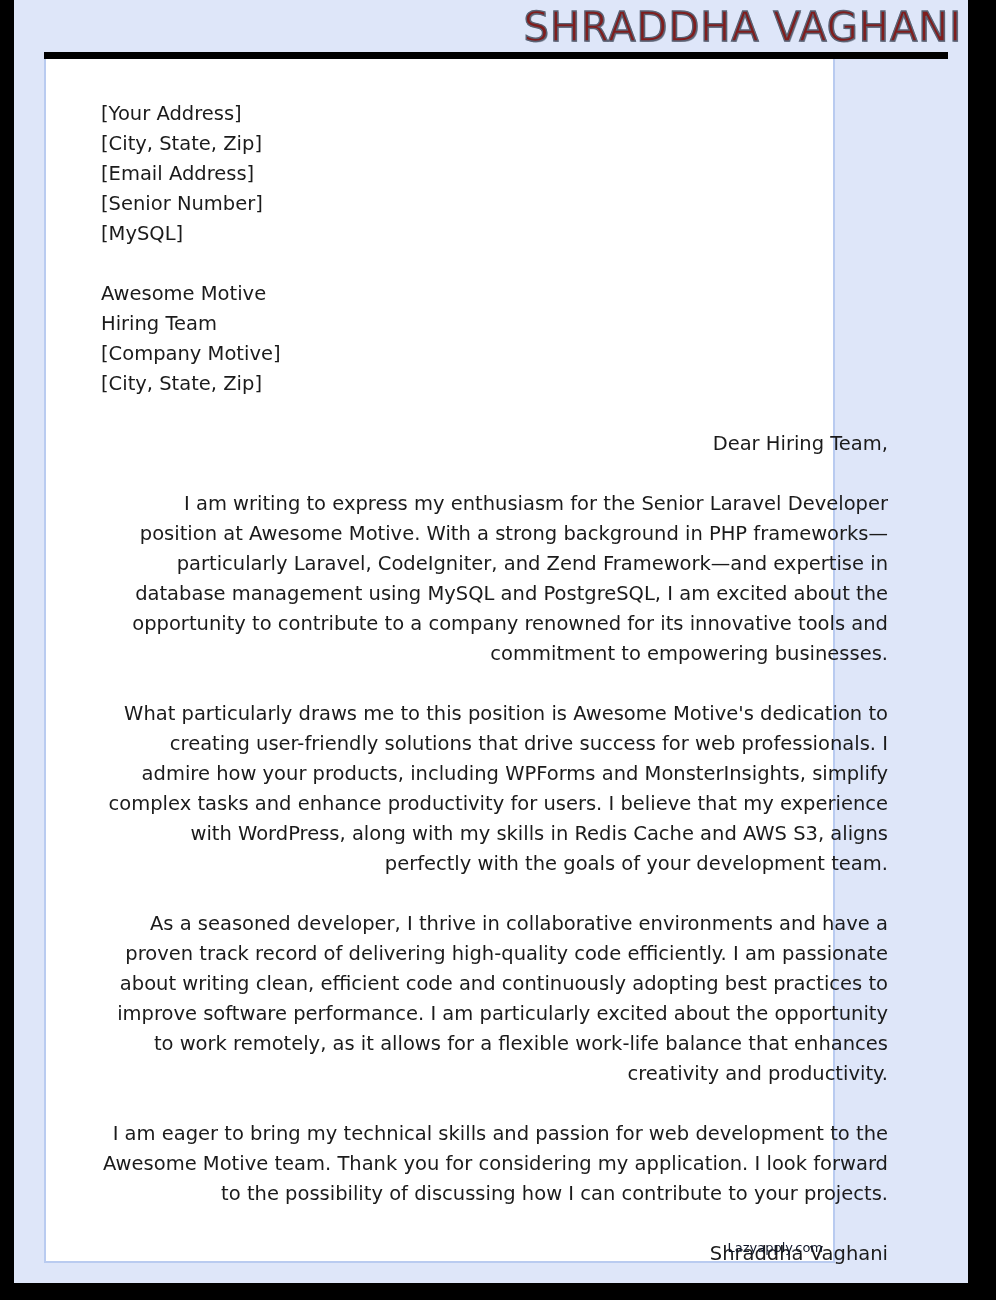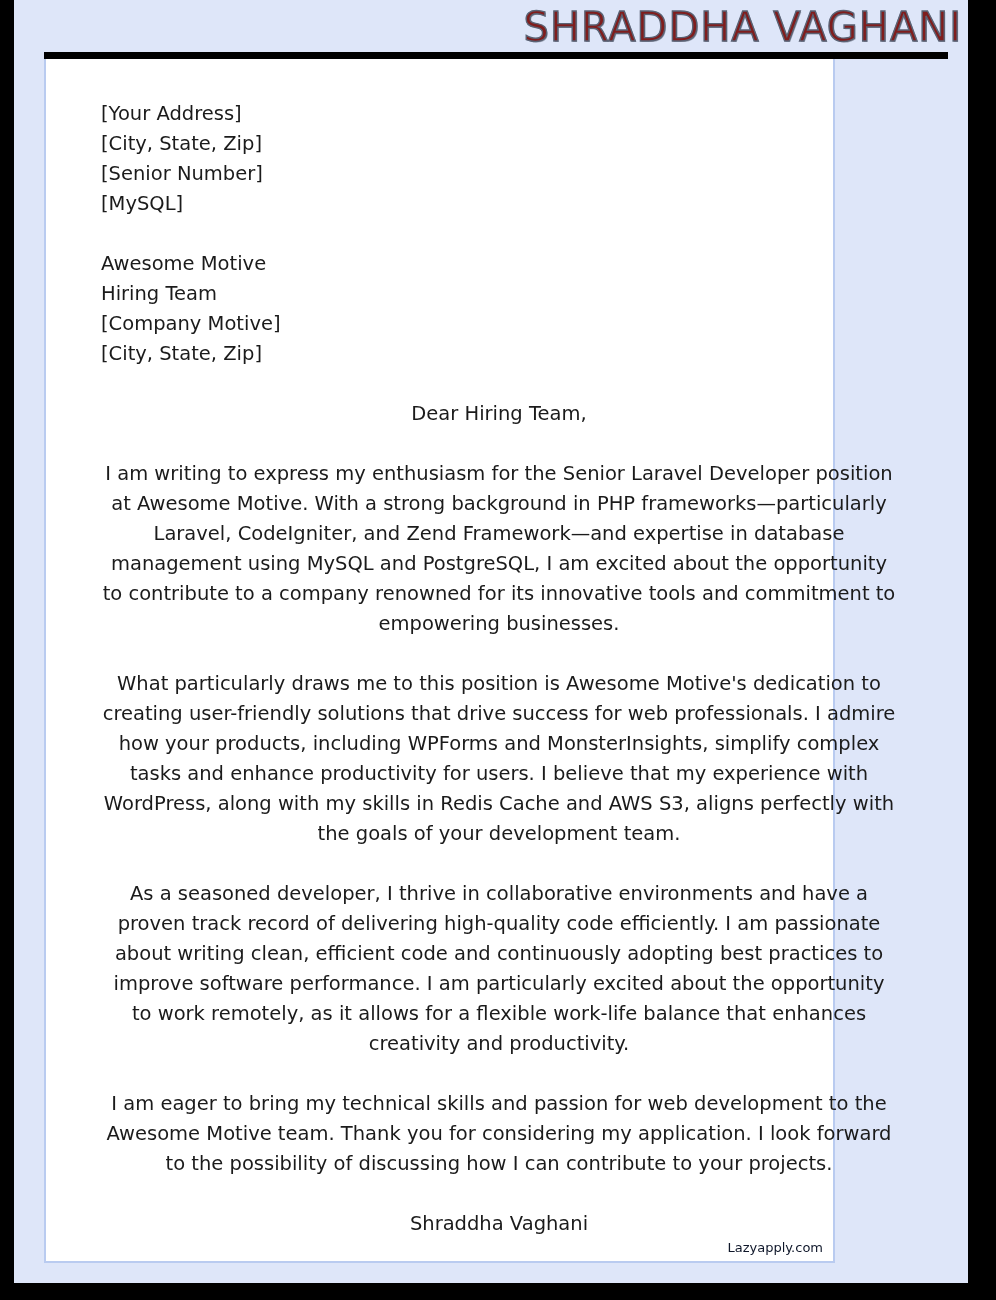--- a/index.html
+++ b/index.html
@@ -89,22 +89,22 @@
     padding: 0;
   }
   .block:last-child {
     margin-bottom: 0;
   }
   .line {
     display: block;
     white-space: pre-wrap;
   }
   .para {
-    margin: 0 4px 30px 0;
-    text-align: center;
+    margin: 0 13px 30px 0;
+    text-align: right;
   }
 
   
   .watermark {
     position: absolute;
     right: 10px;
     bottom: 6px;
     font-size: 13px;
     color: #0f172a;
     font-family: "DejaVu Sans", sans-serif;
@@ -136,20 +136,21 @@
 
 <div class="top-rule"></div>
 
 <div class="page">
 
   <div class="letter-body">
 
     <div class="block">
       <span class="line">[Your Address]</span>
       <span class="line">[City, State, Zip]</span>
+      <span class="line">[Email Address]</span>
       <span class="line">[Senior Number]</span>
       <span class="line">[MySQL]</span>
     </div>
 
     <div class="block">
       <span class="line">Awesome Motive</span>
       <span class="line">Hiring Team</span>
       <span class="line">[Company Motive]</span>
       <span class="line">[City, State, Zip]</span>
     </div>

